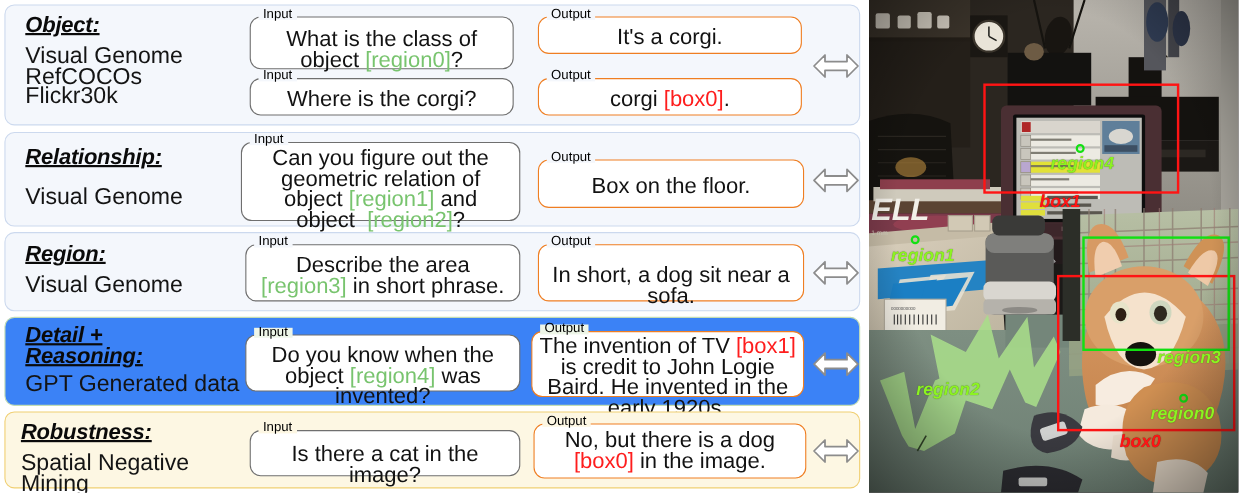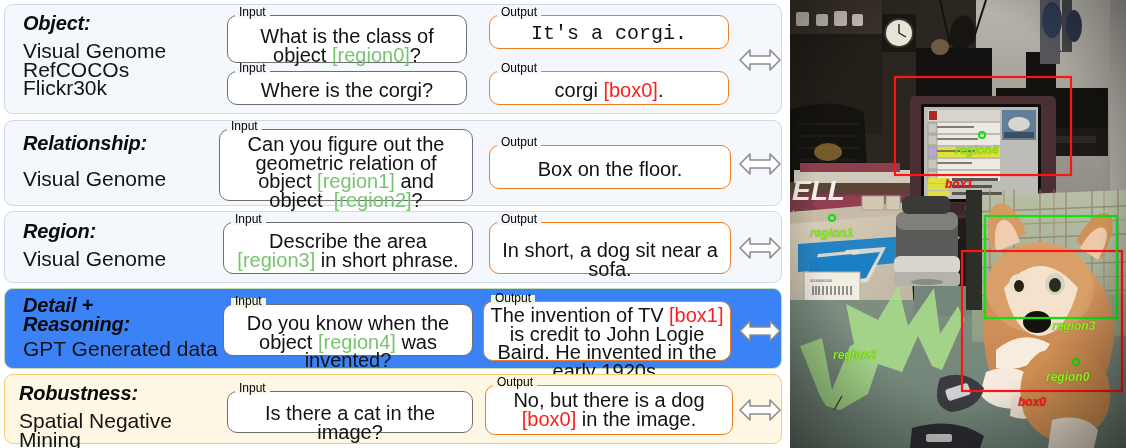--- a/index.html
+++ b/index.html
@@ -18,21 +18,21 @@
   }
   .card-blue{background:#f4f7fc;border:1.4px solid #ccd9ee;}
   .card-green{background:#3b82f6;border:1.4px solid #c3ddb4;}
   .card-yellow{background:#fdf7e3;border:1.4px solid #f0cf72;}
 
   .card-label{
     position:absolute;left:18px;top:8px;width:196px;
   }
   .card-title{
     font-weight:bold;font-style:italic;font-size:20px;color:#0a0a0a;
-    letter-spacing:-0.2px;line-height:20px;white-space:pre-line;
+    letter-spacing:-0.2px;line-height:20px;white-space:pre-line;text-decoration:underline;
   }
   .card-sources{
     margin-top:9px;font-size:21px;color:#141414;line-height:18.5px;
     white-space:pre-line;
   }
 
   
   .fbox{position:absolute;box-sizing:border-box;background:#ffffff;border-radius:10px;}
   .fbox.input{border:1.6px solid #6f6f6f;}
   .fbox.output{border:1.6px solid #ef7e22;}
@@ -57,21 +57,21 @@
   .card-green .fbox .legend::before{background:#eef6e8;}
   .card-yellow .fbox .legend::before{background:#fdf7e3;}
 
   
   .dbl-arrow{position:absolute;width:42px;height:26px;}
 
   
   #photo{position:absolute;left:790px;top:0;width:336px;height:448px;overflow:hidden;background:#121012;}
   #photo svg{position:absolute;left:0;top:0;}
   .ann-label{
-    position:absolute;font-style:italic;font-weight:bold;font-size:12px;
+    position:absolute;font-style:italic;font-weight:bold;font-size:16px;
     line-height:16px;white-space:nowrap;
   }
   .ann-green{color:#8cf321;text-shadow:0 0 1px rgba(0,0,0,.55);}
   .ann-red{color:#ff1414;text-shadow:0 0 1px rgba(0,0,0,.55);}
 </style>
 </head>
 <body>
 
 <div id="root">
 
@@ -84,21 +84,21 @@
 RefCOCOs
 Flickr30k</div>
       </div>
 
       <div class="fbox input" style="left:222px;top:10px;width:240px;height:48px;">
         <span class="legend">Input</span>
         <div class="txt" style="top:11px;">What is the class of object <span class="rg">[region0]</span>?</div>
       </div>
       <div class="fbox output" style="left:484px;top:10px;width:240px;height:34px;">
         <span class="legend">Output</span>
-        <div class="txt" style="top:9px;font-family:Liberation Mono, monospace;">It's a corgi.</div>
+        <div class="txt" style="top:9px;">It's a corgi.</div>
       </div>
 
       <div class="fbox input" style="left:222px;top:66px;width:240px;height:34px;">
         <span class="legend">Input</span>
         <div class="txt" style="top:9px;">Where is the corgi?</div>
       </div>
       <div class="fbox output" style="left:484px;top:66px;width:240px;height:34px;">
         <span class="legend">Output</span>
         <div class="txt" style="top:9px;">corgi <span class="bx">[box0]</span>.</div>
       </div>

